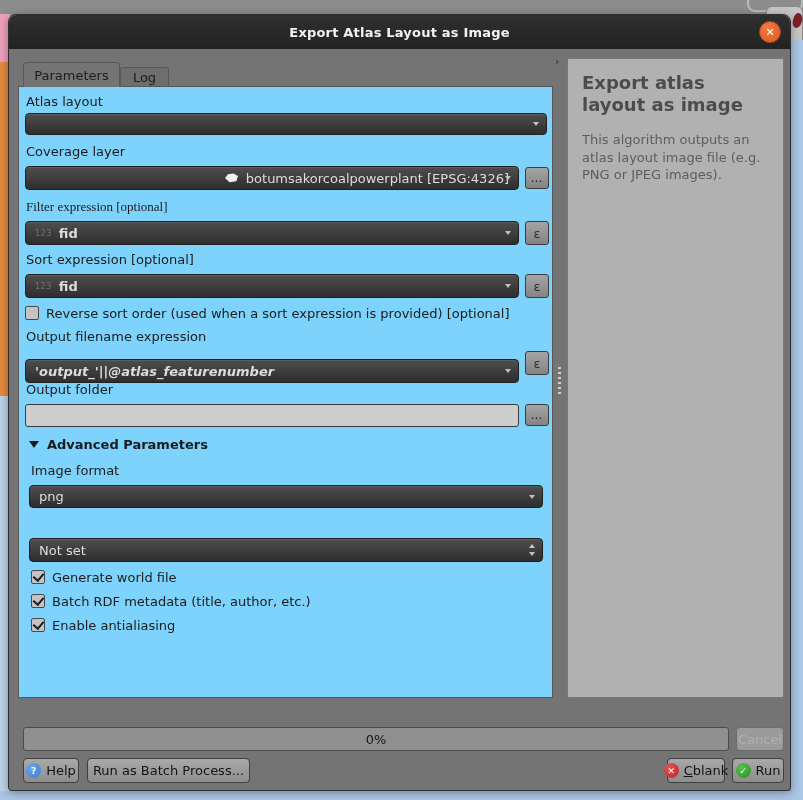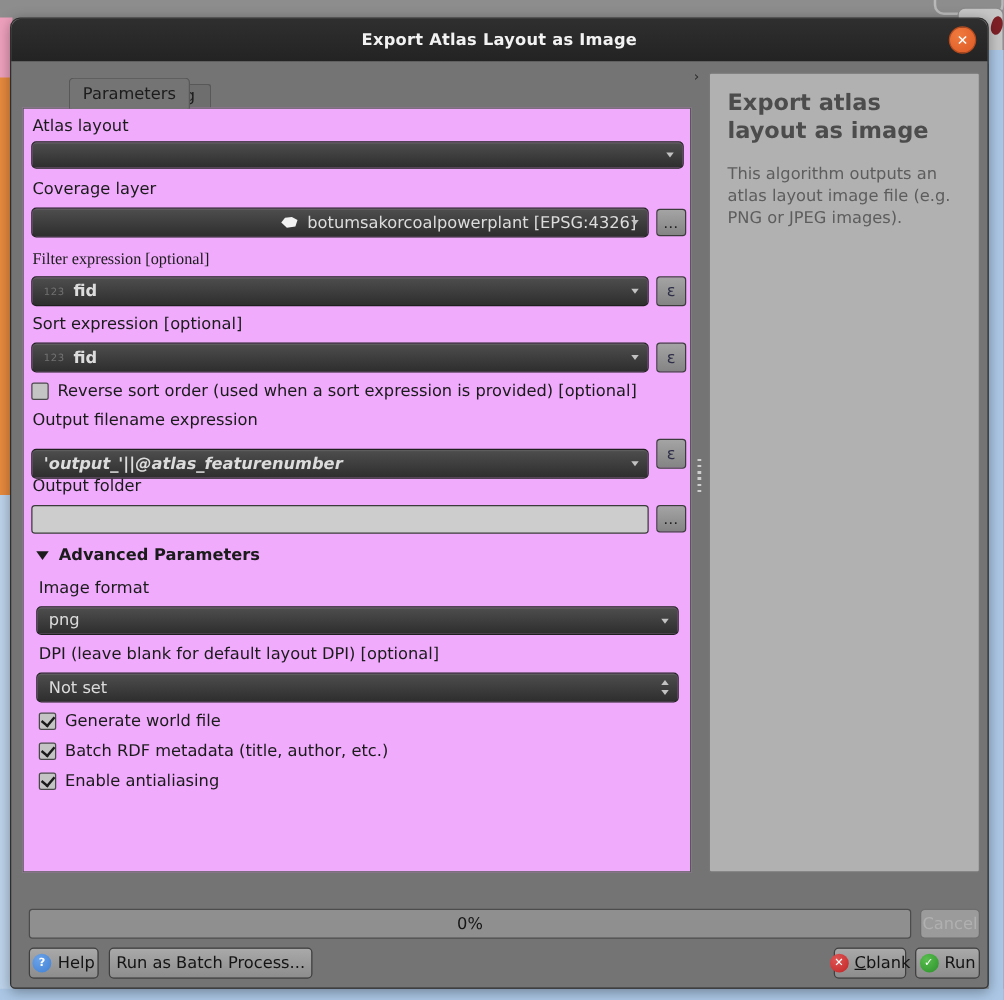--- a/index.html
+++ b/index.html
@@ -21,24 +21,24 @@
   .titlebar { position:absolute; left:0; top:0; width:100%; height:34px; background:linear-gradient(#2f2f2f,#232323);
               border-radius:8px 8px 0 0; display:flex; align-items:center; justify-content:center; }
   .titlebar .title { color:#f2f2f2; font-size:13px; font-weight:bold; letter-spacing:.2px; }
   .win-close { position:absolute; right:9px; top:6px; width:22px; height:22px; border-radius:50%;
                background:radial-gradient(circle at 35% 30%, #f07a3e, #dd5a26); border:1px solid #b34a1e;
                color:#fff; font-size:11px; font-weight:bold; display:flex; align-items:center; justify-content:center; cursor:pointer; }
 
   
   .tab { position:absolute; display:flex; align-items:center; justify-content:center; font-size:13px; color:#1c1c1c;
          border:1px solid #585858; border-bottom:none; background:#747474; }
-  .tab.active { left:14px; top:47px; width:97px; height:25px; border-radius:4px 4px 0 0; z-index:3;margin-left:32px; }
+  .tab.active { left:14px; top:47px; width:97px; height:25px; border-radius:4px 4px 0 0; z-index:3; }
   .tab.inactive { left:111px; top:52px; width:49px; height:20px; border-radius:3px 3px 0 0; background:#6e6e6e; z-index:1; }
 
-  .groupbox { position:absolute; left:9px; top:71px; width:535px; height:612px; border:1px solid #585858; background:#f0abfc; z-index:2; }
+  .groupbox { position:absolute; left:9px; top:71px; width:535px; height:612px; border:1px solid #585858; background:#7dd3fc; z-index:2; }
 
   .lbl { position:absolute; font-size:13px; color:#1b1b1b; white-space:nowrap; }
   .lbl.bold { font-weight:bold; }
 
   .combo { position:absolute; background:linear-gradient(#4e4e4e,#2e2e2e); border:1px solid #1f1f1f; border-radius:4px;
            color:#dcdcdc; font-size:13px; display:flex; align-items:center; padding:0 9px;
            box-shadow:inset 0 1px 0 rgba(255,255,255,.09); cursor:pointer; }
   .combo .caret { position:absolute; right:7px; top:50%; margin-top:-2px; width:0; height:0;
                   border-left:3.5px solid transparent; border-right:3.5px solid transparent; border-top:4.5px solid #c2c2c2; }
   .combo .ftype { font-size:8px; color:rgba(220,220,220,.32); margin-right:7px; letter-spacing:.5px; }
@@ -173,21 +173,20 @@
 
       <div class="adv-arrow" style="left:10px;top:354px;"></div>
       <div class="lbl bold" style="left:28px;top:350px;">Advanced Parameters</div>
 
       <div class="lbl" style="left:12px;top:376px;">Image format</div>
       <div class="combo" style="left:10px;top:398px;width:514px;height:23px;">
         <span>png</span>
         <span class="caret"></span>
       </div>
 
-      <div class="lbl" style="left:12px;top:429px;">DPI (leave blank for default layout DPI) [optional]</div>
       <div class="combo" style="left:10px;top:451px;width:514px;height:24px;">
         <span>Not set</span>
         <span class="spin-caret-up"></span>
         <span class="spin-caret-dn"></span>
       </div>
 
       <div class="check on" style="left:12px;top:483px;"></div>
       <div class="lbl" style="left:33px;top:483px;">Generate world file</div>
 
       <div class="check on" style="left:12px;top:507px;"></div>

